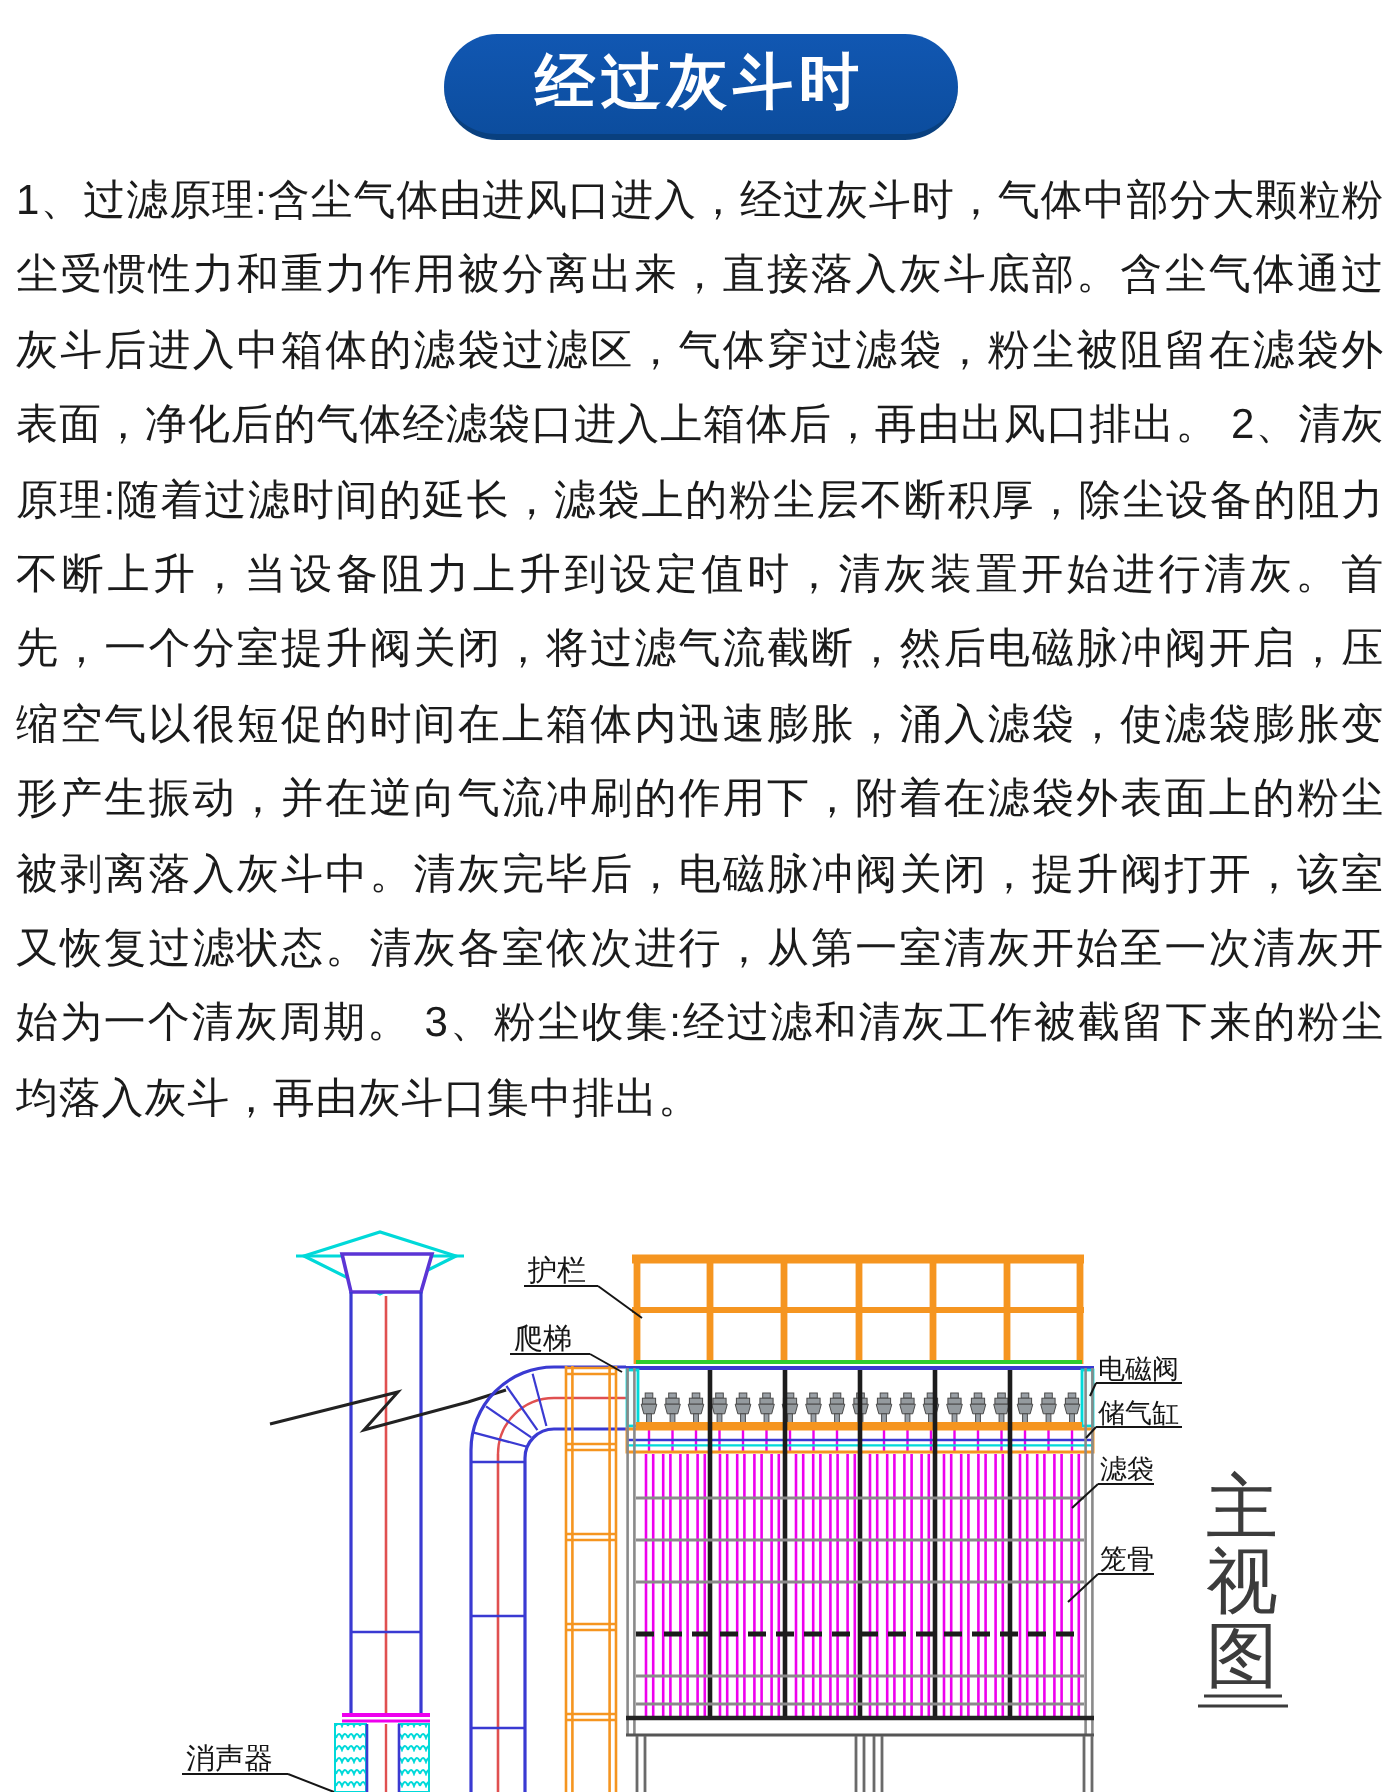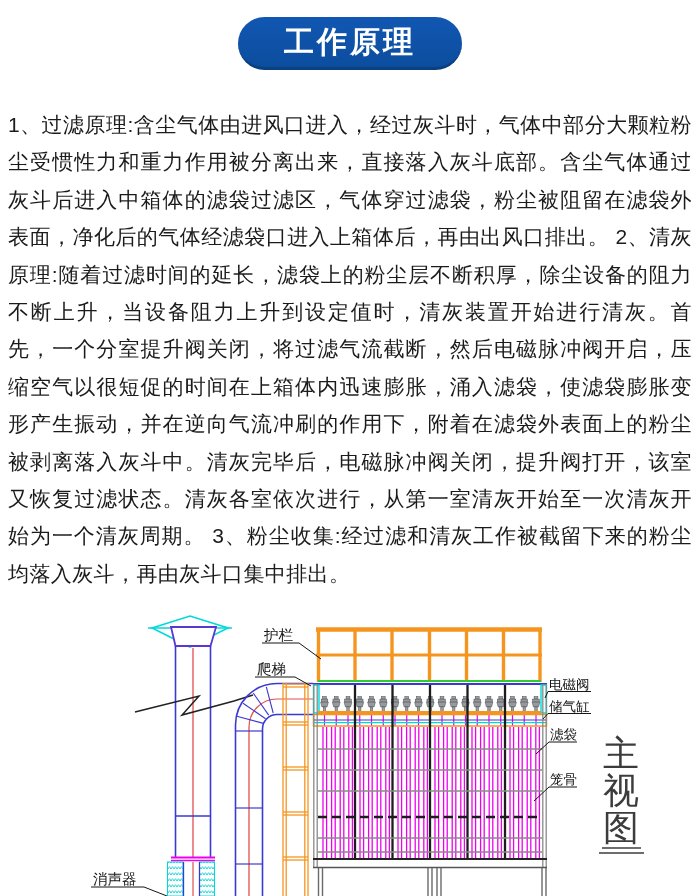--- a/index.html
+++ b/index.html
@@ -11,32 +11,32 @@
   .banner{
     width:fit-content;margin:17px auto 0;
     padding:0 46px;height:50px;line-height:50px;
     background:linear-gradient(180deg,#1157b2,#0c4d9e);
     border-bottom:3px solid #09407f;
     border-radius:27px;
     color:#ffffff;font-size:30px;font-weight:bold;letter-spacing:3px;
     text-align:center;
   }
   .article{
-    margin:36px 8px 0;
+    margin:12px 8px 0;
     font-size:21px;line-height:37.4px;letter-spacing:0.4px;
     text-align:justify;color:#1b1b1b;
   }
   .diagram{position:absolute;left:0;top:586px;}
   svg text{font-family:"Liberation Sans","DejaVu Sans",sans-serif;fill:#151515;}
   svg text.viewchar{font-family:"DejaVu Serif","Liberation Serif",serif;fill:#3c3c3c;}
 </style>
 </head>
 <body>
 
-<div class="banner">工作原理</div>
+<div class="banner">经过灰斗时</div>
 
 <div class="article">1、过滤原理:含尘气体由进风口进入，经过灰斗时，气体中部分大颗粒粉尘受惯性力和重力作用被分离出来，直接落入灰斗底部。含尘气体通过灰斗后进入中箱体的滤袋过滤区，气体穿过滤袋，粉尘被阻留在滤袋外表面，净化后的气体经滤袋口进入上箱体后，再由出风口排出。 2、清灰原理:随着过滤时间的延长，滤袋上的粉尘层不断积厚，除尘设备的阻力不断上升，当设备阻力上升到设定值时，清灰装置开始进行清灰。首先，一个分室提升阀关闭，将过滤气流截断，然后电磁脉冲阀开启，压缩空气以很短促的时间在上箱体内迅速膨胀，涌入滤袋，使滤袋膨胀变形产生振动，并在逆向气流冲刷的作用下，附着在滤袋外表面上的粉尘被剥离落入灰斗中。清灰完毕后，电磁脉冲阀关闭，提升阀打开，该室又恢复过滤状态。清灰各室依次进行，从第一室清灰开始至一次清灰开始为一个清灰周期。 3、粉尘收集:经过滤和清灰工作被截留下来的粉尘均落入灰斗，再由灰斗口集中排出。</div>
 
 <svg class="diagram" width="700" height="310" viewBox="0 586 700 310" xmlns="http://www.w3.org/2000/svg">
   <defs>
     <pattern id="mufflerHatch" width="6" height="6" patternUnits="userSpaceOnUse">
       <path d="M0,5 Q1.5,1 3,5 Q4.5,1 6,5" fill="none" stroke="#00d9d9" stroke-width="1"></path>
     </pattern>
     <g id="valve-sym">
       <rect x="-1.9" y="0" width="3.8" height="2.6" fill="#9aa0a6" stroke="#4a4a4a" stroke-width="0.5"></rect>

